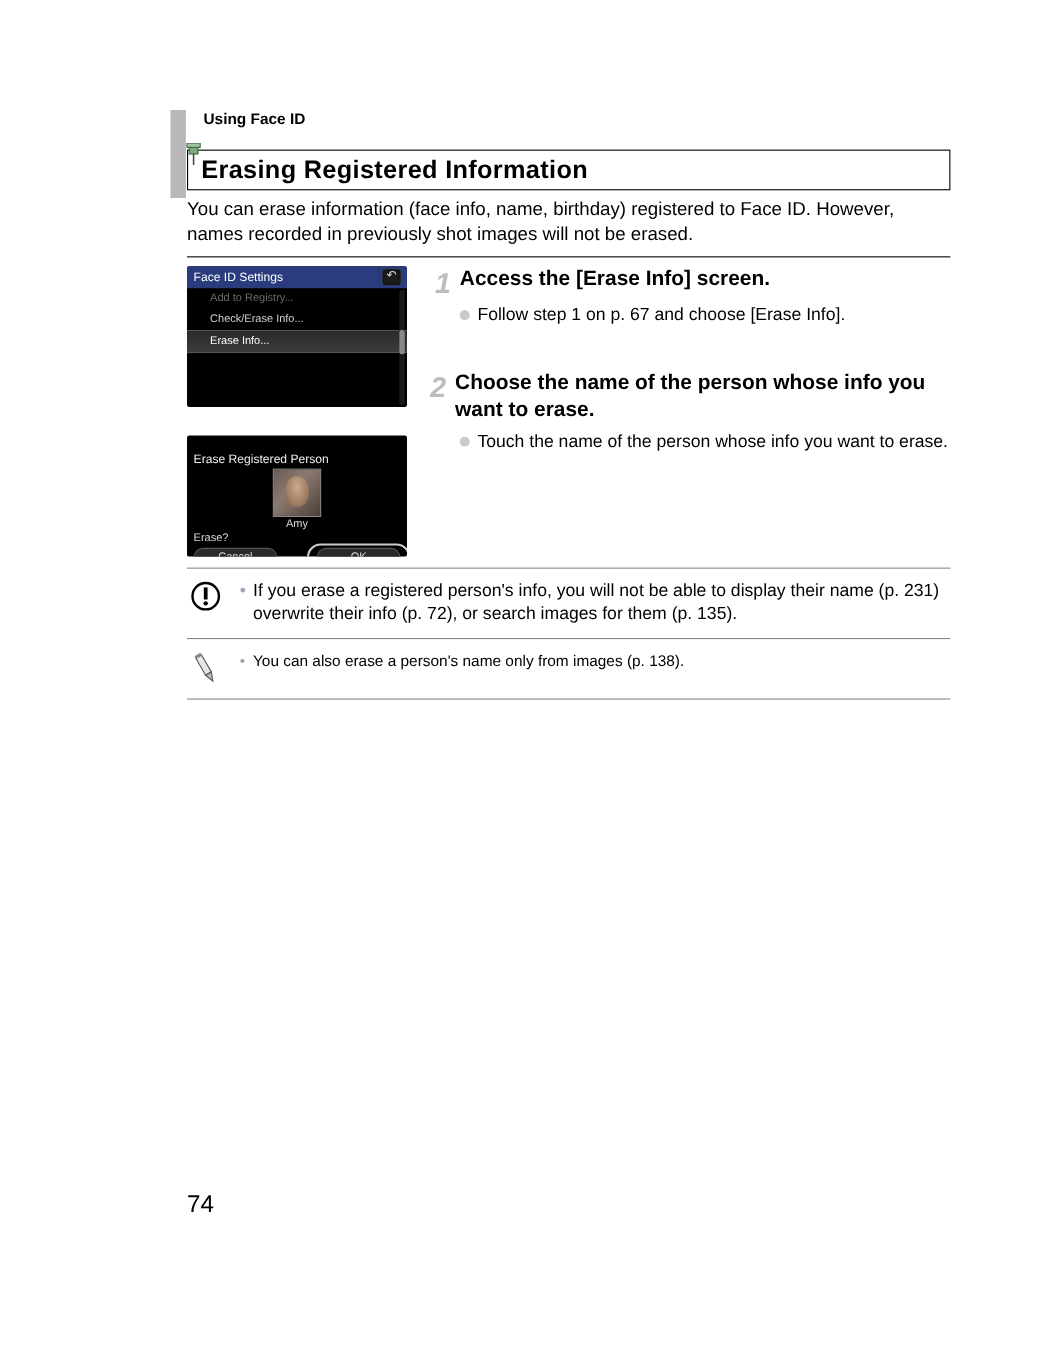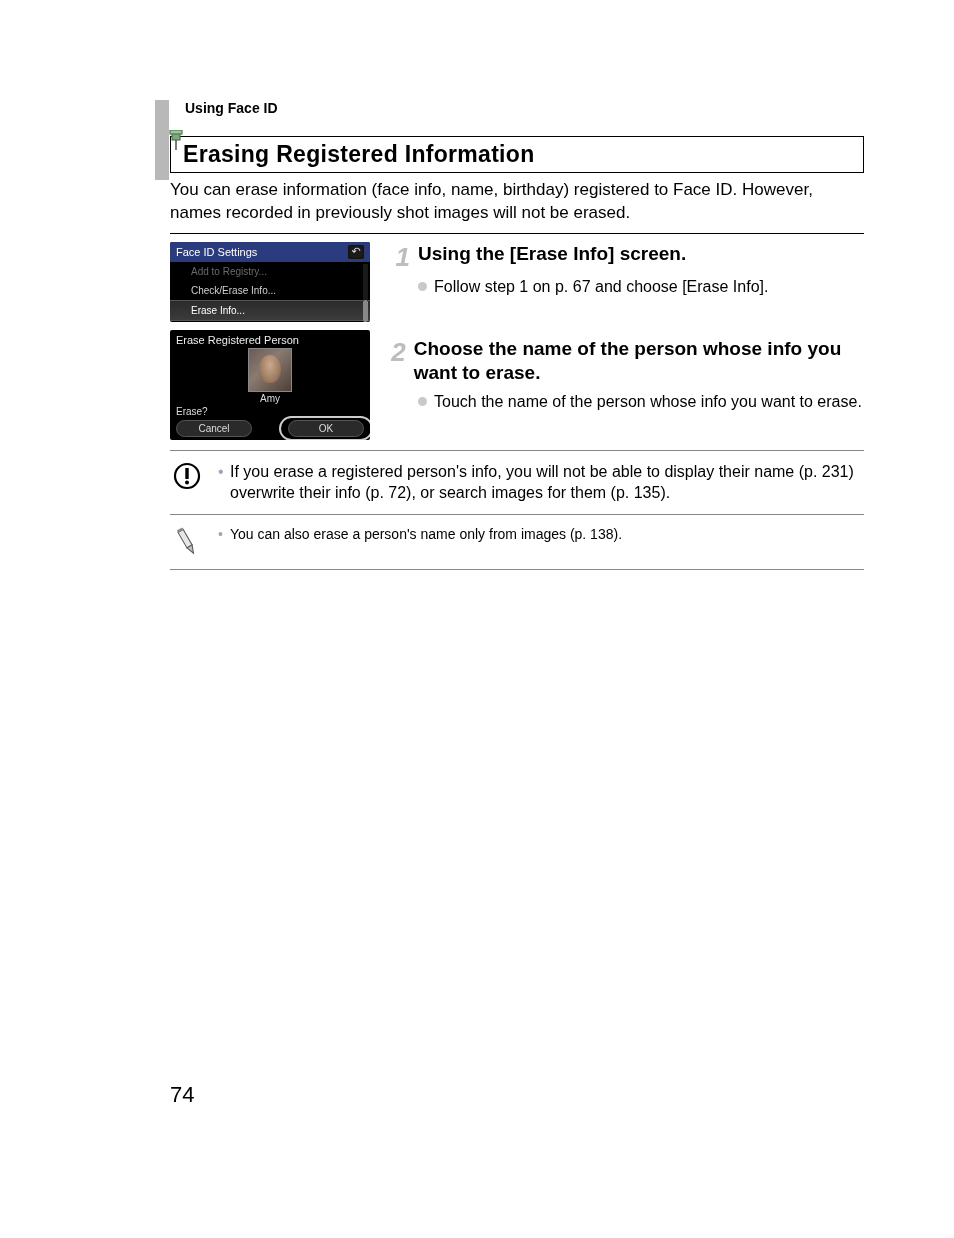--- a/index.html
+++ b/index.html
@@ -23,31 +23,31 @@
   .bullets li{position:relative;padding-left:16px;font-size:16px;line-height:1.35;margin:2px 0}
   .bullets li::before{content:"";position:absolute;left:0;top:6px;width:9px;height:9px;border-radius:50%;background:#c9c9c9}
   .note{display:flex;gap:14px;align-items:flex-start;margin:6px 0}
   .note-icon{flex:0 0 34px;display:flex;justify-content:center}
   .note-text{font-size:16px;line-height:1.35;position:relative;padding-left:12px}
   .note-text.small{font-size:14px}
   .note-text::before{content:"•";position:absolute;left:0;top:0;color:#9aa8b5}
   .page-num{position:absolute;left:170px;bottom:130px;font-size:22px}
   
   .lcd{background:#000;color:#fff;border-radius:2px;font-size:10px;overflow:hidden}
-  .lcd1{height:80px;position:relative;margin-bottom:8px}
+  .lcd1{height:128px;position:relative;margin-bottom:26px}
   .lcd-title{background:#2a3b7e;padding:3px 6px;font-size:11px;display:flex;justify-content:space-between;align-items:center}
   .lcd-back{width:16px;height:14px;background:#1b1b1b;border-radius:2px;display:flex;align-items:center;justify-content:center;position:relative;box-shadow:inset 0 0 2px #000, 0 0 2px #444}
   .lcd-back::before{content:"↶";font-size:11px;line-height:1;color:#ddd}
   .lcd-item{padding:4px 21px;color:#d0d0d0}
   .lcd-item.dim{color:#6a6a6a}
   .lcd-item.sel{background:linear-gradient(#2b2b2b,#3b3b3b);border-top:1px solid #555;border-bottom:1px solid #555;color:#fff}
   .lcd-scroll{position:absolute;right:2px;top:22px;bottom:2px;width:5px;background:#1a1a1a}
   .lcd-scroll::before{content:"";position:absolute;left:0;right:0;top:36px;height:22px;background:#888;border-radius:2px}
   
-  .lcd2{height:110px;position:relative;padding:4px 6px;box-sizing:border-box}
+  .lcd2{height:110px;position:relative;padding:16px 6px;box-sizing:border-box}
   .lcd2-title{font-size:11px;color:#eee;margin-bottom:2px}
   .face-box{width:42px;height:42px;margin:0 auto;border:1px solid #888;background:linear-gradient(135deg,#6b5a55 0%,#8b7a70 40%,#4d4038 100%);position:relative}
   .face-box::after{content:"";position:absolute;left:10px;top:6px;width:22px;height:28px;border-radius:50% 50% 45% 45%;background:radial-gradient(ellipse at 50% 35%,#caa98f 0%,#a07e63 60%,#6b5140 100%)}
   .face-name{text-align:center;font-size:10px;color:#ddd;margin-top:1px}
   .erase-q{font-size:10px;color:#ddd;margin-top:2px}
   .btn-row{display:flex;justify-content:space-between;gap:16px;margin-top:3px}
   .pill{min-width:54px;text-align:center;padding:2px 10px;border-radius:10px;font-size:10px;background:#2a2a2a;color:#ddd;border:1px solid #555}
   .pill.ok{position:relative}
   .ok-ring{position:absolute;inset:-5px -10px;border:2px solid #ccc;border-radius:14px;pointer-events:none}
 </style>
@@ -101,21 +101,21 @@
           </span>
         </div>
       </div>
 
     </div>
 
     <div class="instr">
 
       <div class="step">
         <div class="step-num">1</div>
-        <div class="step-title">Using the [Erase Info] screen.</div>
+        <div class="step-title">Access the [Erase Info] screen.</div>
       </div>
       <ul class="bullets">
         <li>Follow step 1 on p. 67 and choose [Erase Info].</li>
       </ul>
 
       <div style="height:22px"></div>
 
       <div class="step">
         <div class="step-num">2</div>
         <div class="step-title">Choose the name of the person whose info you want to erase.</div>

